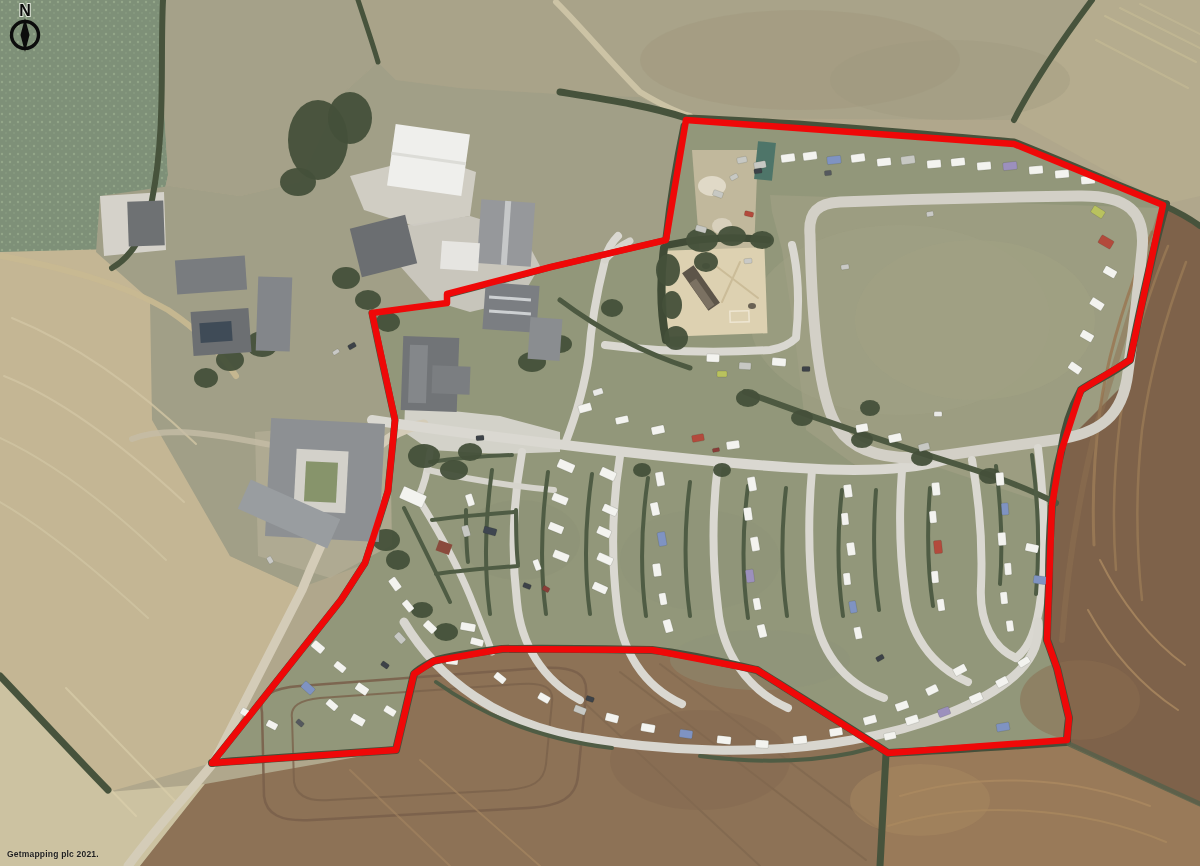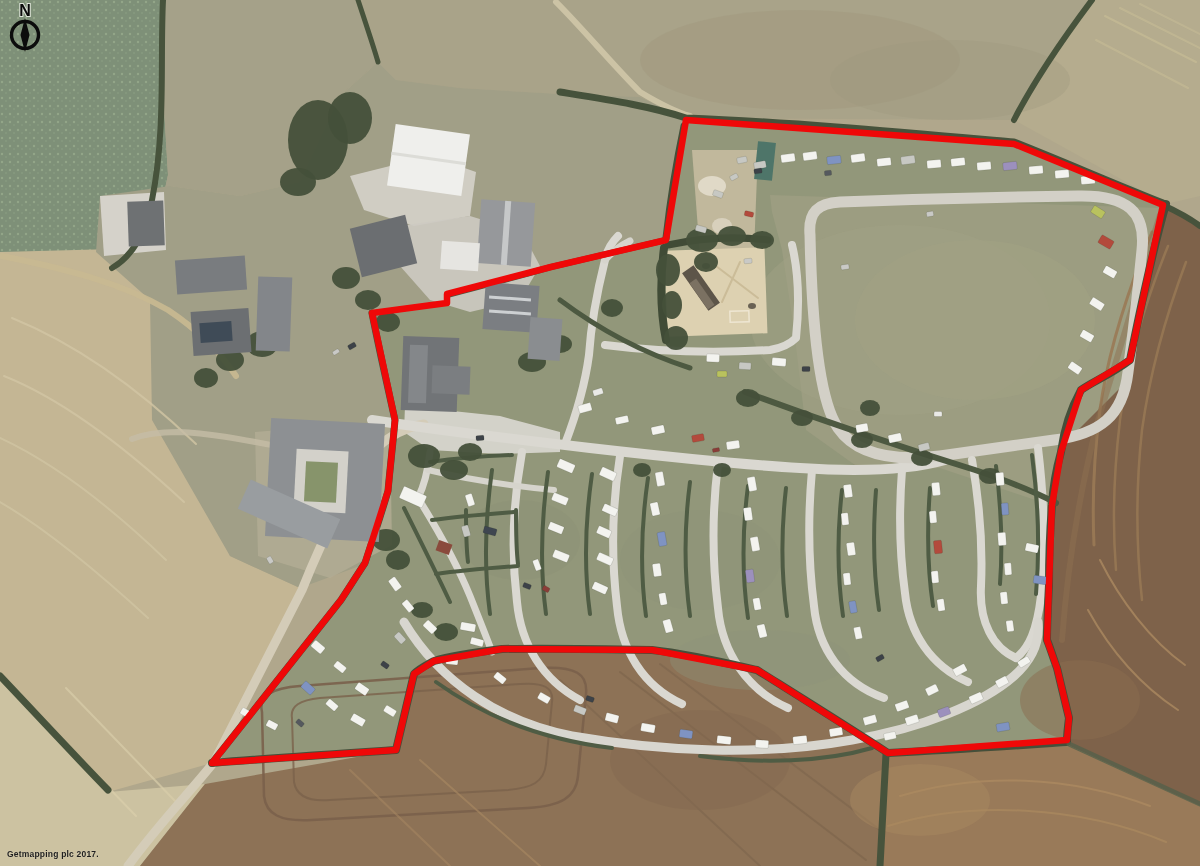--- a/index.html
+++ b/index.html
@@ -370,14 +370,14 @@
         <path d="M 686,120 L 1014,144 L 1163,205 L 1130,360 L 1081,390 L 1061,452 L 1052,505 L 1049,585 L 1047,640 L 1057,668 L 1069,718 L 1067,740 L 888,753 L 757,670 L 652,650 L 502,649 L 434,661 L 414,674 L 396,750 L 212,763 L 341,600 L 365,563 L 388,491 L 395,420 L 372,313 L 447,303 L 447,294 L 551,267 L 666,240 Z" fill="none" stroke="#ef0808" stroke-width="6.5" opacity="1" stroke-linecap="round" stroke-linejoin="round"></path>
       </g>
     </svg>
 
   <svg class="compass" viewBox="0 0 48 60">
     <circle cx="22" cy="34" r="13.5" fill="none" stroke="#0c0c0c" stroke-width="3.4"></circle>
     <polygon points="22,17 26.5,34 22,51 17.5,34" fill="#0c0c0c"></polygon>
     <text x="22" y="15" text-anchor="middle">N</text>
   </svg>
 
-  <div class="attribution">Getmapping plc 2017.</div>
+  <div class="attribution">Getmapping plc 2021.</div>
 </div>
 
 </body></html>

